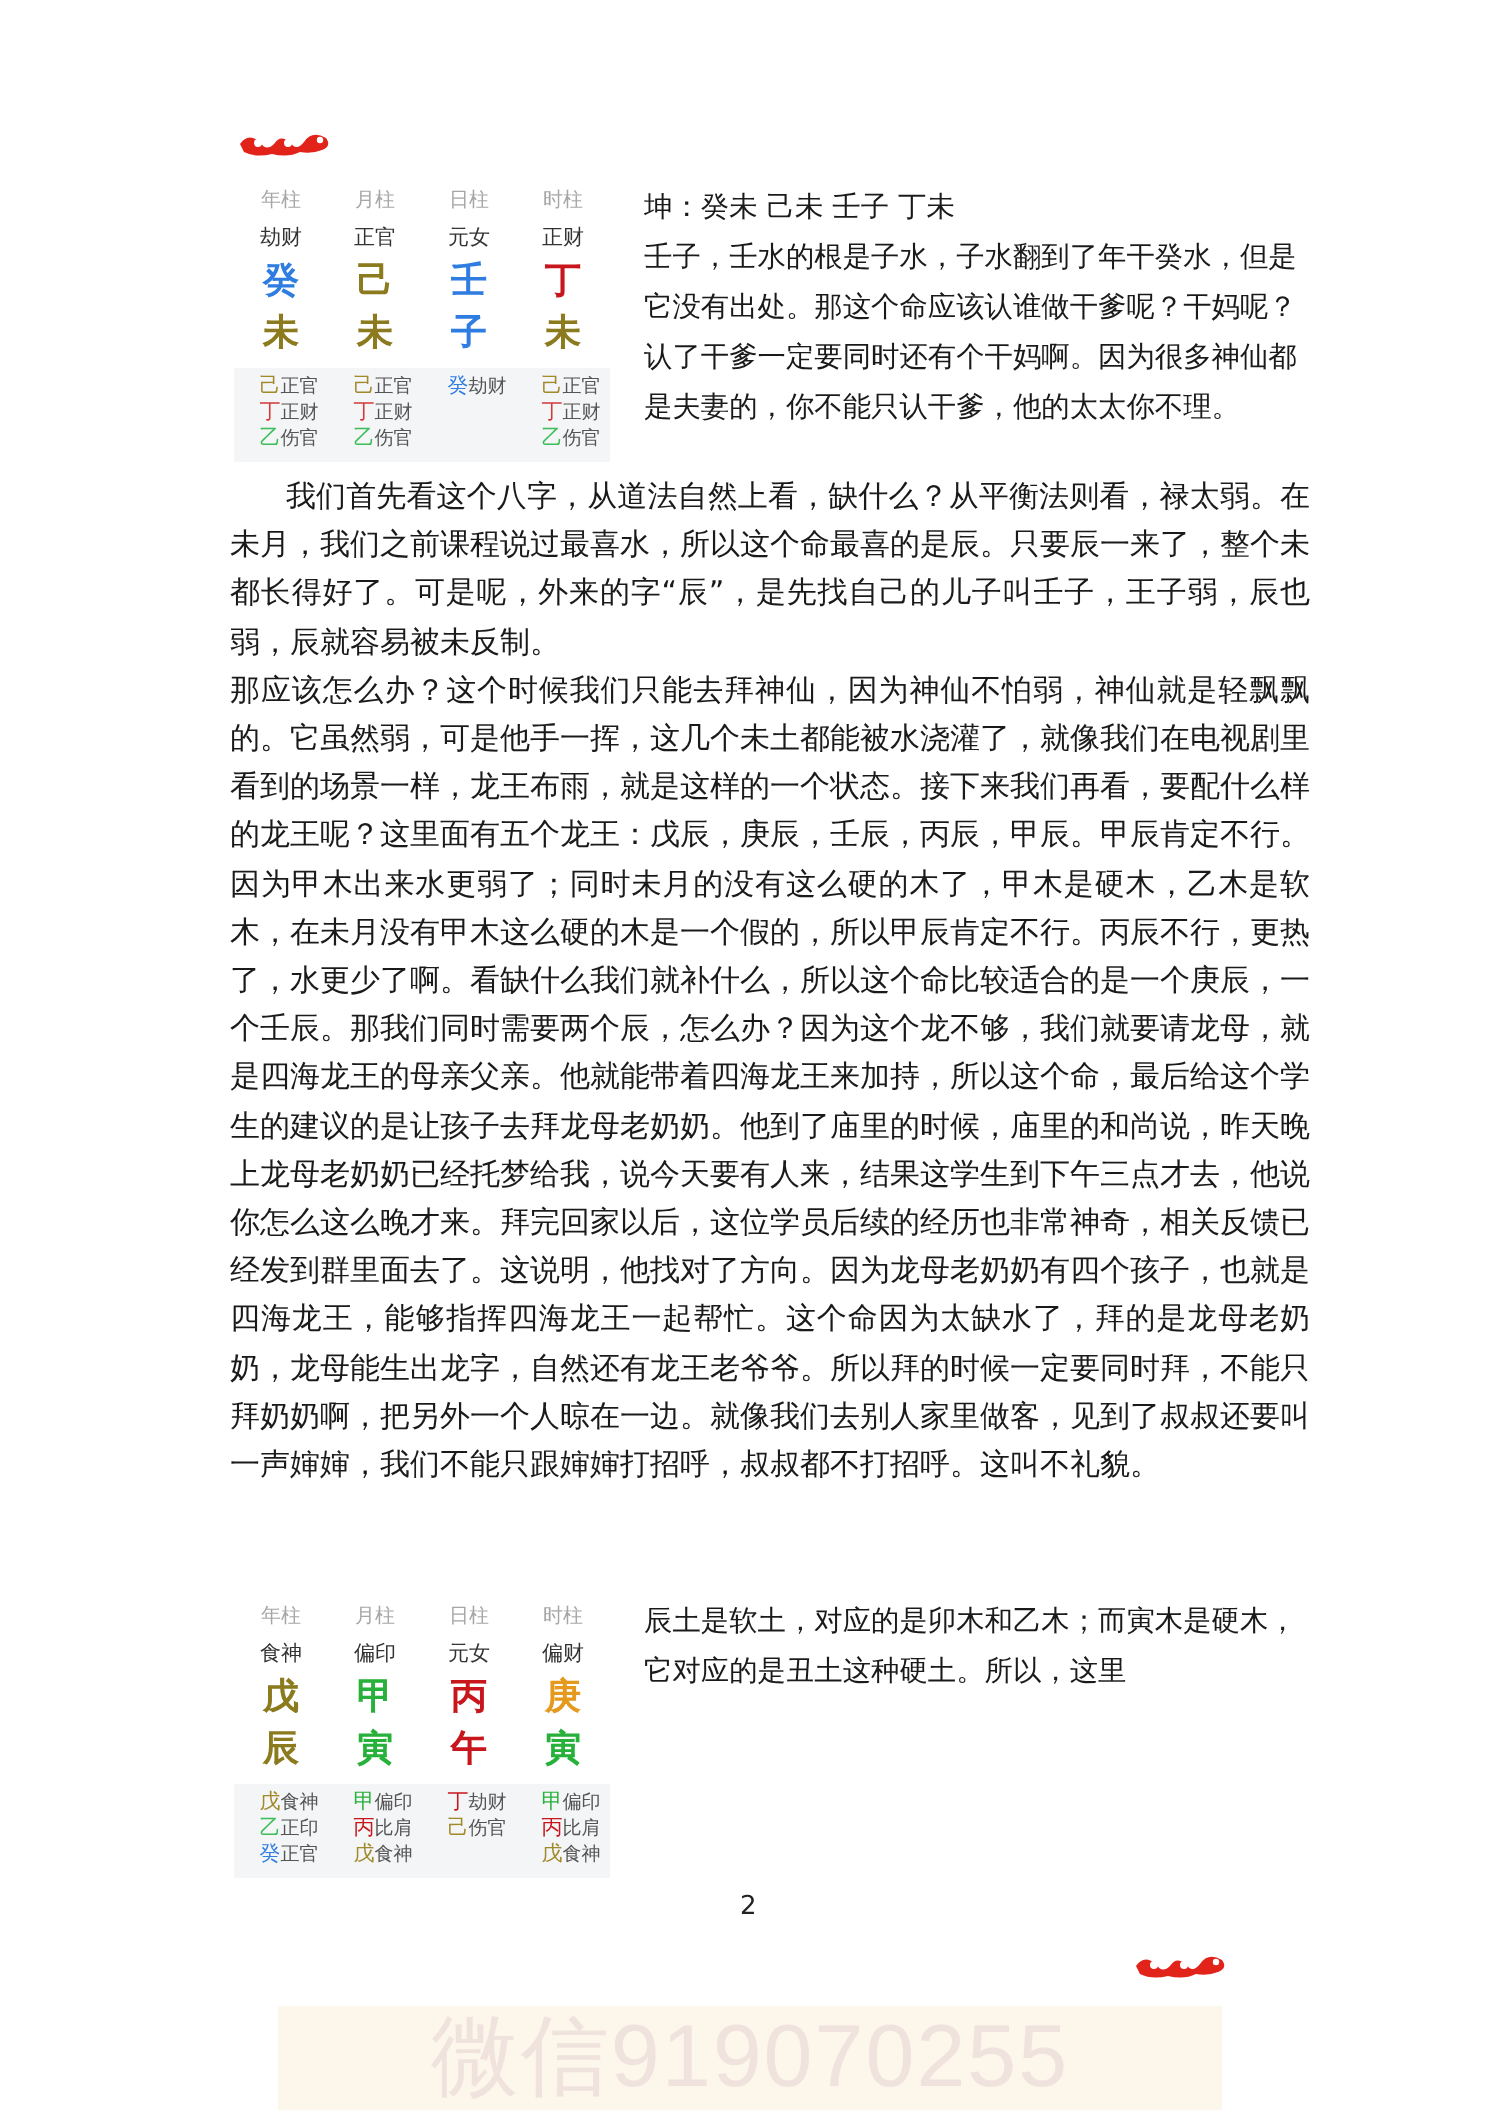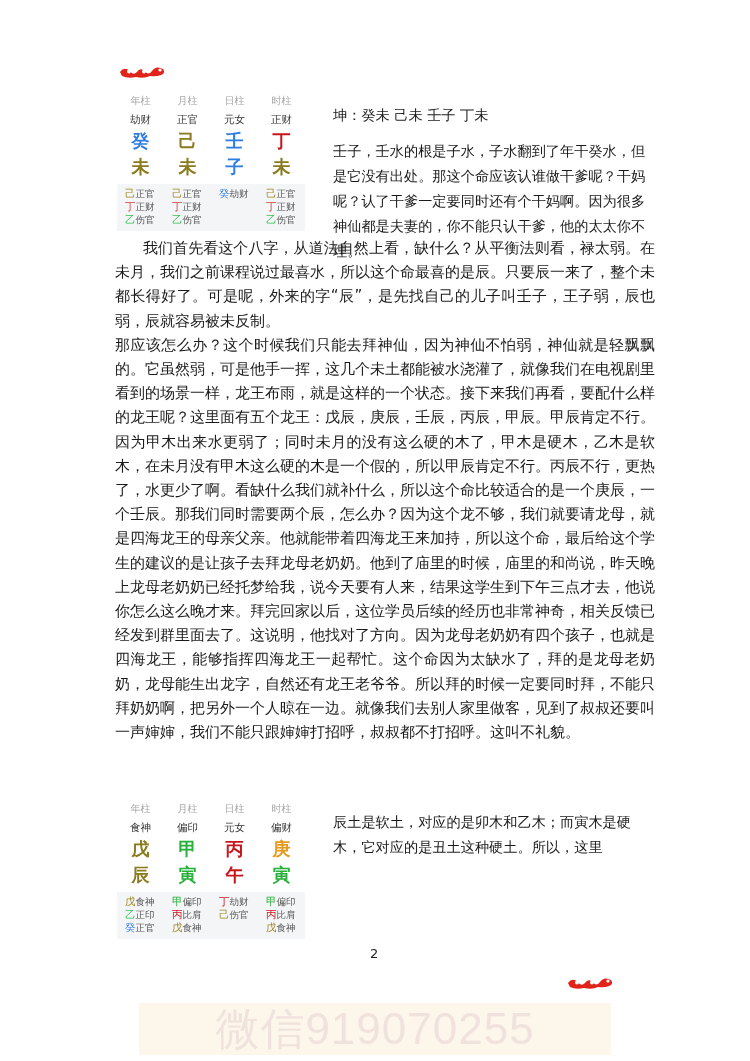--- a/index.html
+++ b/index.html
@@ -11,28 +11,28 @@
 
   .chart { position:absolute; width:188px; }
   .chart1 { left:117px; top:92px; }
   .chart2 { left:117px; top:800px; }
   .grid { display:grid; grid-template-columns:repeat(4,1fr); text-align:center; }
   .hdr { font-size:10px; color:#a6a6a6; height:18px; line-height:18px; }
   .god { font-size:10.5px; color:#333; height:18px; line-height:18px; }
   .stem, .branch { font-size:18px; font-weight:bold; height:26px; line-height:26px; }
   .hidden-box { background:#f4f5f7; margin-top:4px; padding:3px 0 5px 0;
                 display:grid; grid-template-columns:repeat(4,1fr); }
-  .hcol { padding-left:8px; }
+  .hcol { padding-left:8px;text-align:center; }
   .hrow { font-size:9.5px; line-height:12px; color:#555; white-space:nowrap; }
   .hrow .hc { font-size:10.5px; }
 
   .side { position:absolute; left:322px; width:335px; font-size:14.2px; line-height:25px; }
   .side1 { top:92px; }
   .side2 { top:799px; }
-  .side p { margin:11px; }
+  .side p { margin:0; }
 
   .body-text { position:absolute; left:115px; top:236px; width:540px;
                font-size:15px; line-height:24.2px; text-align:justify; }
   .body-text p { margin:0; }
   .indent { text-indent:28px; }
 
   .page-num { position:absolute; left:370px; top:946px; font-size:13px; color:#222; }
   .watermark { position:absolute; left:139px; top:1003px; width:472px; height:52px;
                background:#fdf6ea; text-align:center; font-size:44px; line-height:52px;
                color:#f0e3de; letter-spacing:1px; font-family:"Liberation Sans",sans-serif; }

